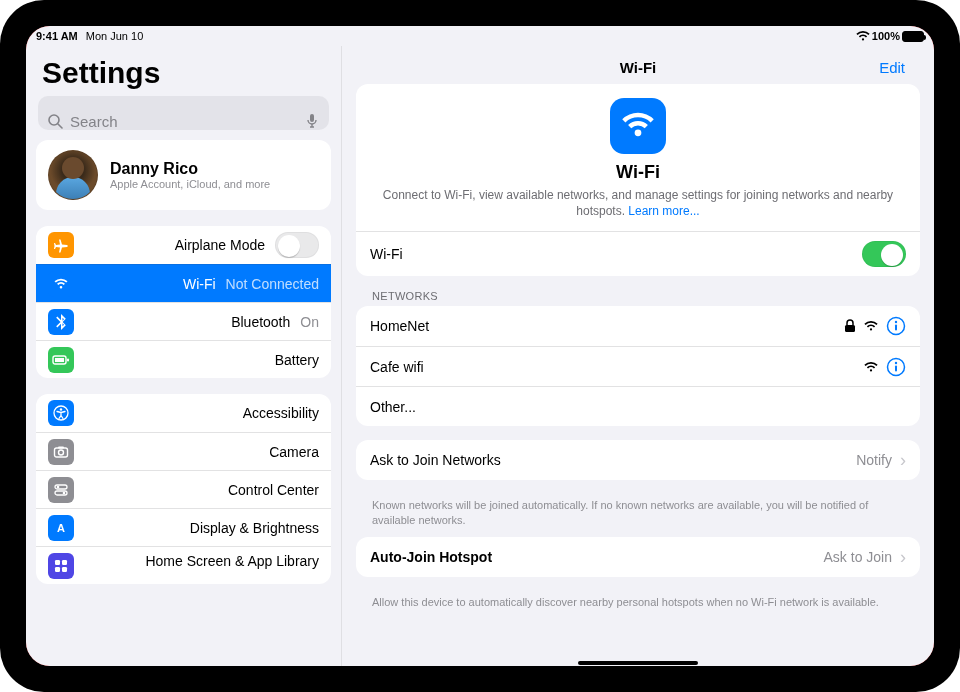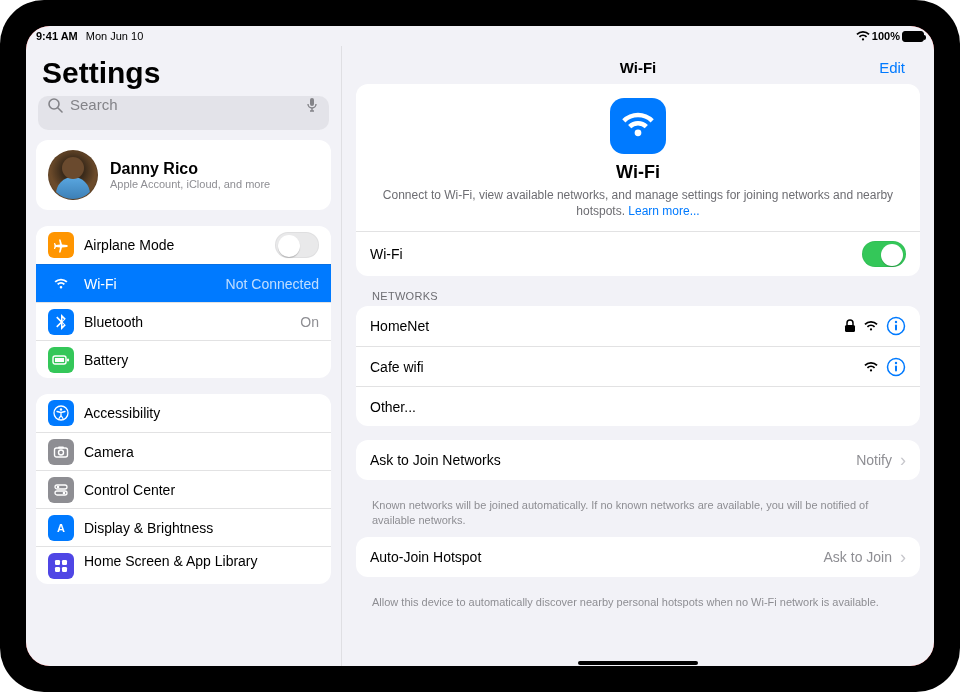--- a/index.html
+++ b/index.html
@@ -41,21 +41,21 @@
   
   .sidebar {
     width: 316px;
     border-right: 0.5px solid rgba(0,0,0,0.08);
     background:#f2f2f7;
     padding: 6px 10px 8px 10px;
     overflow: hidden;
   }
   .settings-title { font-size: 30px; font-weight:700; padding: 4px 6px 6px; }
   .search-bar {
-    display:flex; align-items:flex-start;
+    display:flex; align-items:flex-end;
     background: rgba(120,120,128,0.12);
     border-radius: 10px;
     height: 34px;
     padding: 0 8px;
     margin: 0 2px 10px;
     color:#838388;
   }
   .search-bar .search-icon,.search-bar .mic-icon{ width:18px; height:18px; display:flex; align-items:center; justify-content:center;}
   .search-text { flex:1; padding:0 6px; font-size:15px; color:#838388; }
   .group {
@@ -75,21 +75,21 @@
     font-size:14px;
   }
   .group .row:first-child{ border-top:none; }
   .row .icon {
     width:26px;height:26px;
     border-radius:6px;
     display:flex; align-items:center;justify-content:center;
     flex-shrink:0;
     color:#fff;
   }
-  .row .label{ flex:1; color:#000; }
+  .row .label{ flex:1; color:#000;text-align:right; }
   .row .value { color:#8e8e93; font-size:14px; }
   .row.selected { background:#007aff; }
   .row.selected .label { color:#fff; }
   .row.selected .value { color: rgba(255,255,255,0.75); }
   .row.selected .icon{ }
   .toggle {
     width:44px; height:26px; border-radius:13px; background:#e9e9ea; position:relative;
     border:0.5px solid rgba(0,0,0,0.04);
   }
   .toggle::after{content:"";position:absolute; left:2px; top:2px; width:22px;height:22px;border-radius:50%;background:#fff; box-shadow:0 1px 1px rgba(0,0,0,0.2);}
@@ -350,21 +350,21 @@
           <div class="crow">
             <span class="clabel" style="font-weight:500">Ask to Join Networks</span>
             <span class="cvalue">Notify</span>
             <span class="chev">›</span>
           </div>
         </div>
         <div class="sub-desc">Known networks will be joined automatically. If no known networks are available, you will be notified of available networks.</div>
 
         <div class="card">
           <div class="crow">
-            <span class="clabel" style="font-weight:400">Auto-Join Hotspot</span>
+            <span class="clabel" style="font-weight:700">Auto-Join Hotspot</span>
             <span class="cvalue">Ask to Join</span>
             <span class="chev">›</span>
           </div>
         </div>
         <div class="sub-desc">Allow this device to automatically discover nearby personal hotspots when no Wi-Fi network is available.</div>
 
         <div class="hairline"></div>
       </div>
     </div>
   </div>

